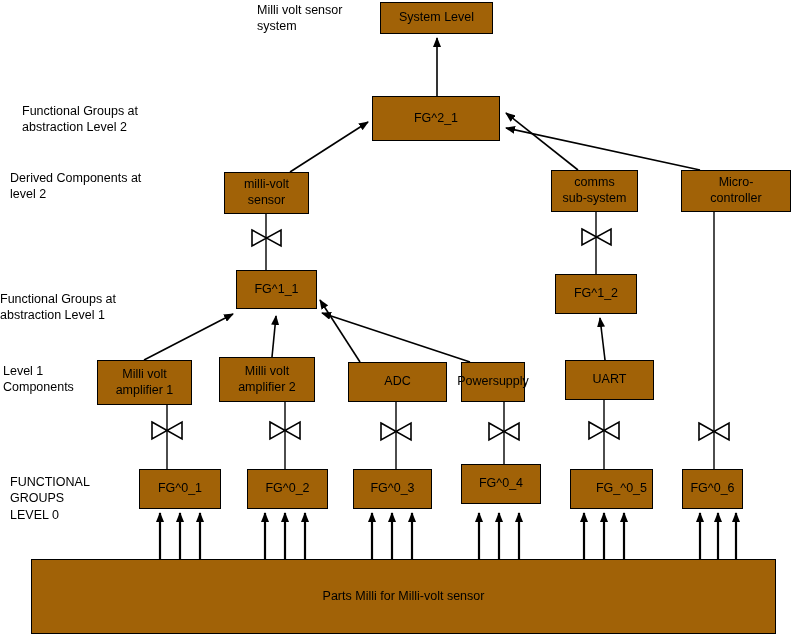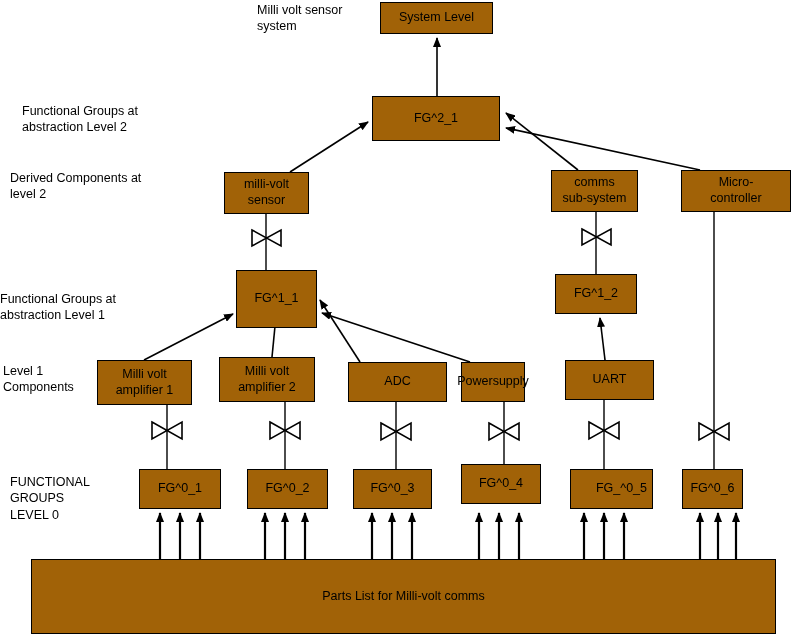--- a/index.html
+++ b/index.html
@@ -159,28 +159,28 @@
 LEVEL 0</div>
 
 <div class="box" style="left:380px;top:2px;width:113px;height:32px;">System Level</div>
 <div class="box" style="left:372px;top:96px;width:128px;height:45px;">FG^2_1</div>
 <div class="box" style="left:224px;top:172px;width:85px;height:42px;">milli-volt
 sensor</div>
 <div class="box" style="left:551px;top:170px;width:87px;height:42px;">comms
 sub-system</div>
 <div class="box" style="left:681px;top:170px;width:110px;height:42px;">Micro-
 controller</div>
-<div class="box" style="left:236px;top:270px;width:81px;height:58px;">FG^1_1</div>
+<div class="box" style="left:236px;top:270px;width:81px;height:39px;">FG^1_1</div>
 <div class="box" style="left:555px;top:274px;width:82px;height:40px;">FG^1_2</div>
 <div class="box" style="left:97px;top:360px;width:95px;height:45px;">Milli volt
 amplifier 1</div>
 <div class="box" style="left:219px;top:357px;width:96px;height:45px;">Milli volt
 amplifier 2</div>
 <div class="box" style="left:348px;top:362px;width:99px;height:40px;">ADC</div>
 <div class="box" style="left:461px;top:362px;width:64px;height:40px;">Powersupply</div>
 <div class="box" style="left:565px;top:360px;width:89px;height:40px;">UART</div>
 <div class="box" style="left:139px;top:469px;width:82px;height:40px;">FG^0_1</div>
 <div class="box" style="left:247px;top:469px;width:81px;height:40px;">FG^0_2</div>
 <div class="box" style="left:353px;top:469px;width:79px;height:40px;">FG^0_3</div>
 <div class="box" style="left:461px;top:464px;width:80px;height:40px;">FG^0_4</div>
 <div class="box" style="left:570px;top:469px;width:83px;height:40px;padding-left:20px;">FG_^0_5</div>
 <div class="box" style="left:682px;top:469px;width:61px;height:40px;">FG^0_6</div>
-<div class="box" style="left:31px;top:559px;width:745px;height:75px;">Parts List for Milli-volt comms</div>
+<div class="box" style="left:31px;top:559px;width:745px;height:75px;">Parts Milli for Milli-volt sensor</div>
 
 </body></html>

